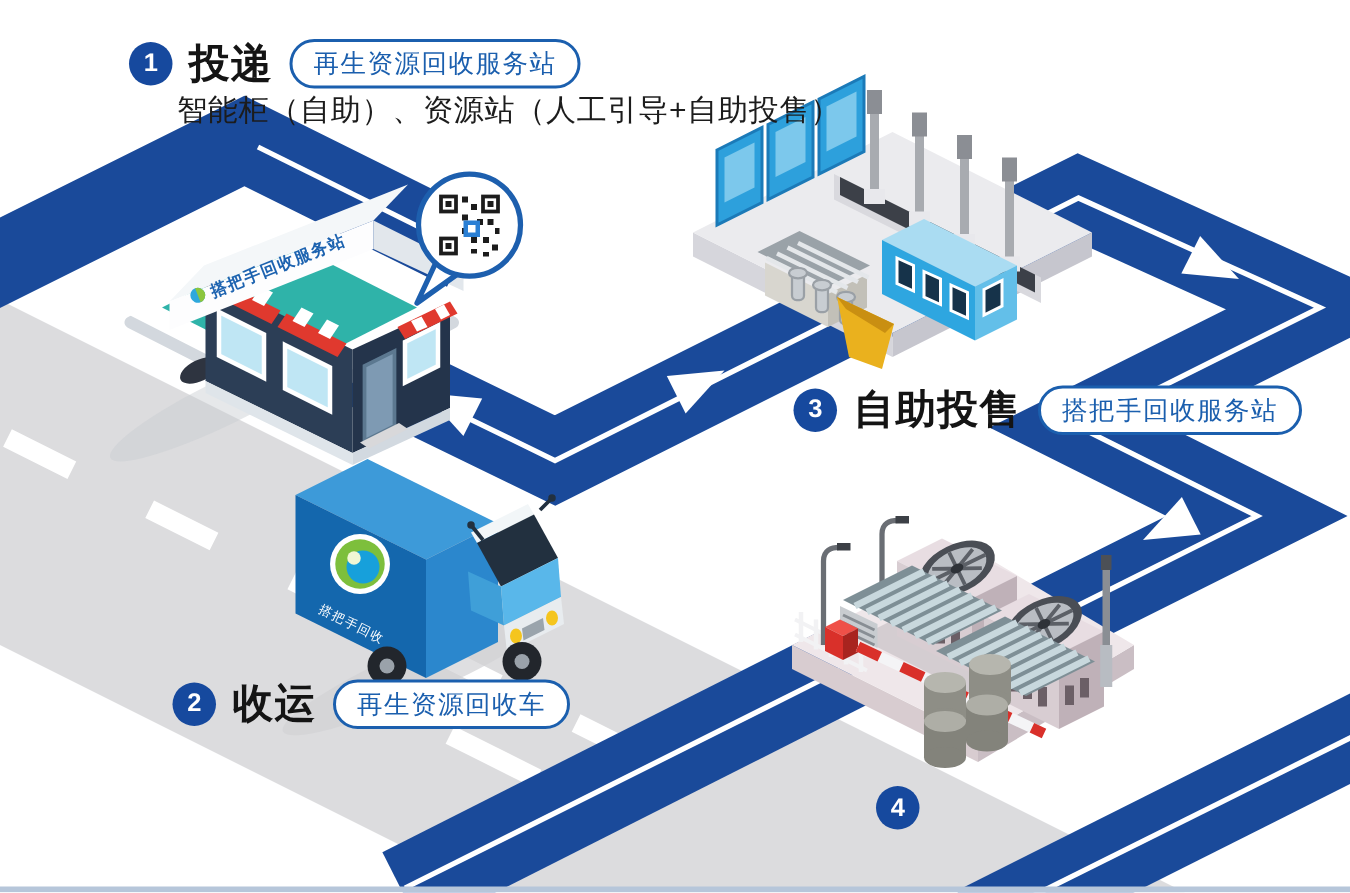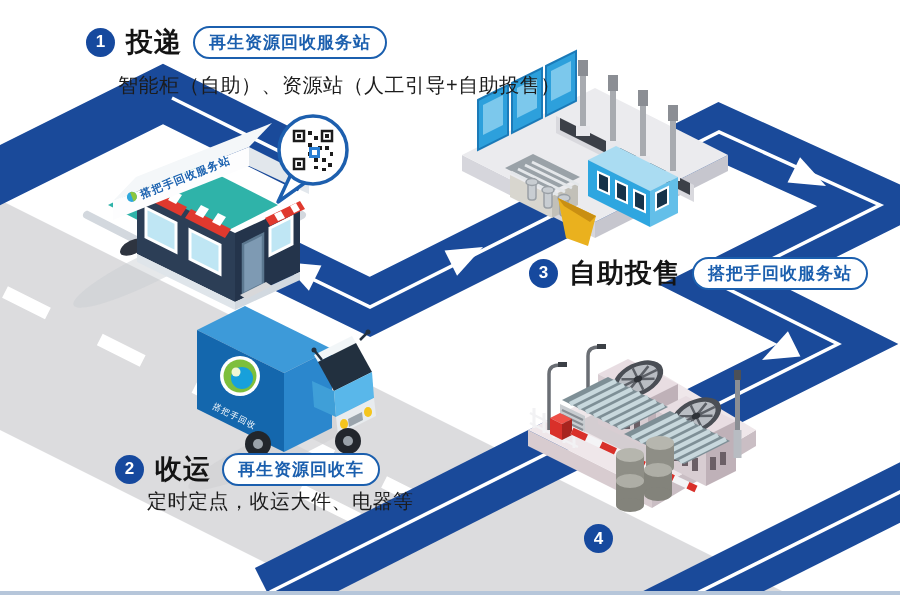--- a/index.html
+++ b/index.html
@@ -5,21 +5,21 @@
   html,body{margin:0;padding:0;background:#fff;}
   .stage{position:relative;width:900px;height:595px;overflow:hidden;background:#ffffff;
          font-family:"Liberation Sans","DejaVu Sans",sans-serif;}
   .stage svg{position:absolute;left:0;top:0;}
   .step{position:absolute;display:flex;align-items:center;gap:11px;white-space:nowrap;}
   .num{width:29px;height:29px;border-radius:50%;background:#16499e;color:#fff;
        display:flex;align-items:center;justify-content:center;
        font-size:17px;font-weight:bold;flex:0 0 auto;}
   .title{font-size:27px;font-weight:bold;color:#141414;letter-spacing:1px;}
   .pill{border:2px solid #1b5fae;color:#1b5fae;background:#fff;border-radius:18px;
-        padding:3px 14px;font-size:17px;font-weight:bold;letter-spacing:1px;}
+        padding:3px 14px;font-size:17px;font-weight:normal;letter-spacing:1px;}
   .subtitle{position:absolute;font-size:20px;color:#1c1c1c;letter-spacing:0.5px;white-space:nowrap;}
 </style>
 </head>
 <body>
 
 <div class="stage">
 
 <svg width="900" height="595" viewBox="0 0 900 595">
 
   <g>
@@ -330,28 +330,27 @@
   </g>
 
   <rect x="0" y="591" width="900" height="4" fill="#b6c6da"></rect>
 </svg>
 
   <div class="step" style="left:86px;top:24px;">
     <span class="num">1</span>
     <span class="title">投递</span>
     <span class="pill">再生资源回收服务站</span>
   </div>
-  <div class="subtitle" style="left:118px;top:72px;">智能柜（自助）、资源站（人工引导+自助投售）</div>
+  <div class="subtitle" style="left:118px;top:60px;">智能柜（自助）、资源站（人工引导+自助投售）</div>
 
   <div class="step" style="left:115px;top:451px;">
     <span class="num">2</span>
     <span class="title">收运</span>
     <span class="pill">再生资源回收车</span>
   </div>
-  <div class="subtitle" style="left:147px;top:488px;">定时定点，收运大件、电器等</div>
 
   <div class="step" style="left:529px;top:255px;">
     <span class="num">3</span>
     <span class="title">自助投售</span>
     <span class="pill">搭把手回收服务站</span>
   </div>
 
   <div class="step" style="left:584px;top:524px;">
     <span class="num">4</span>
   </div>

